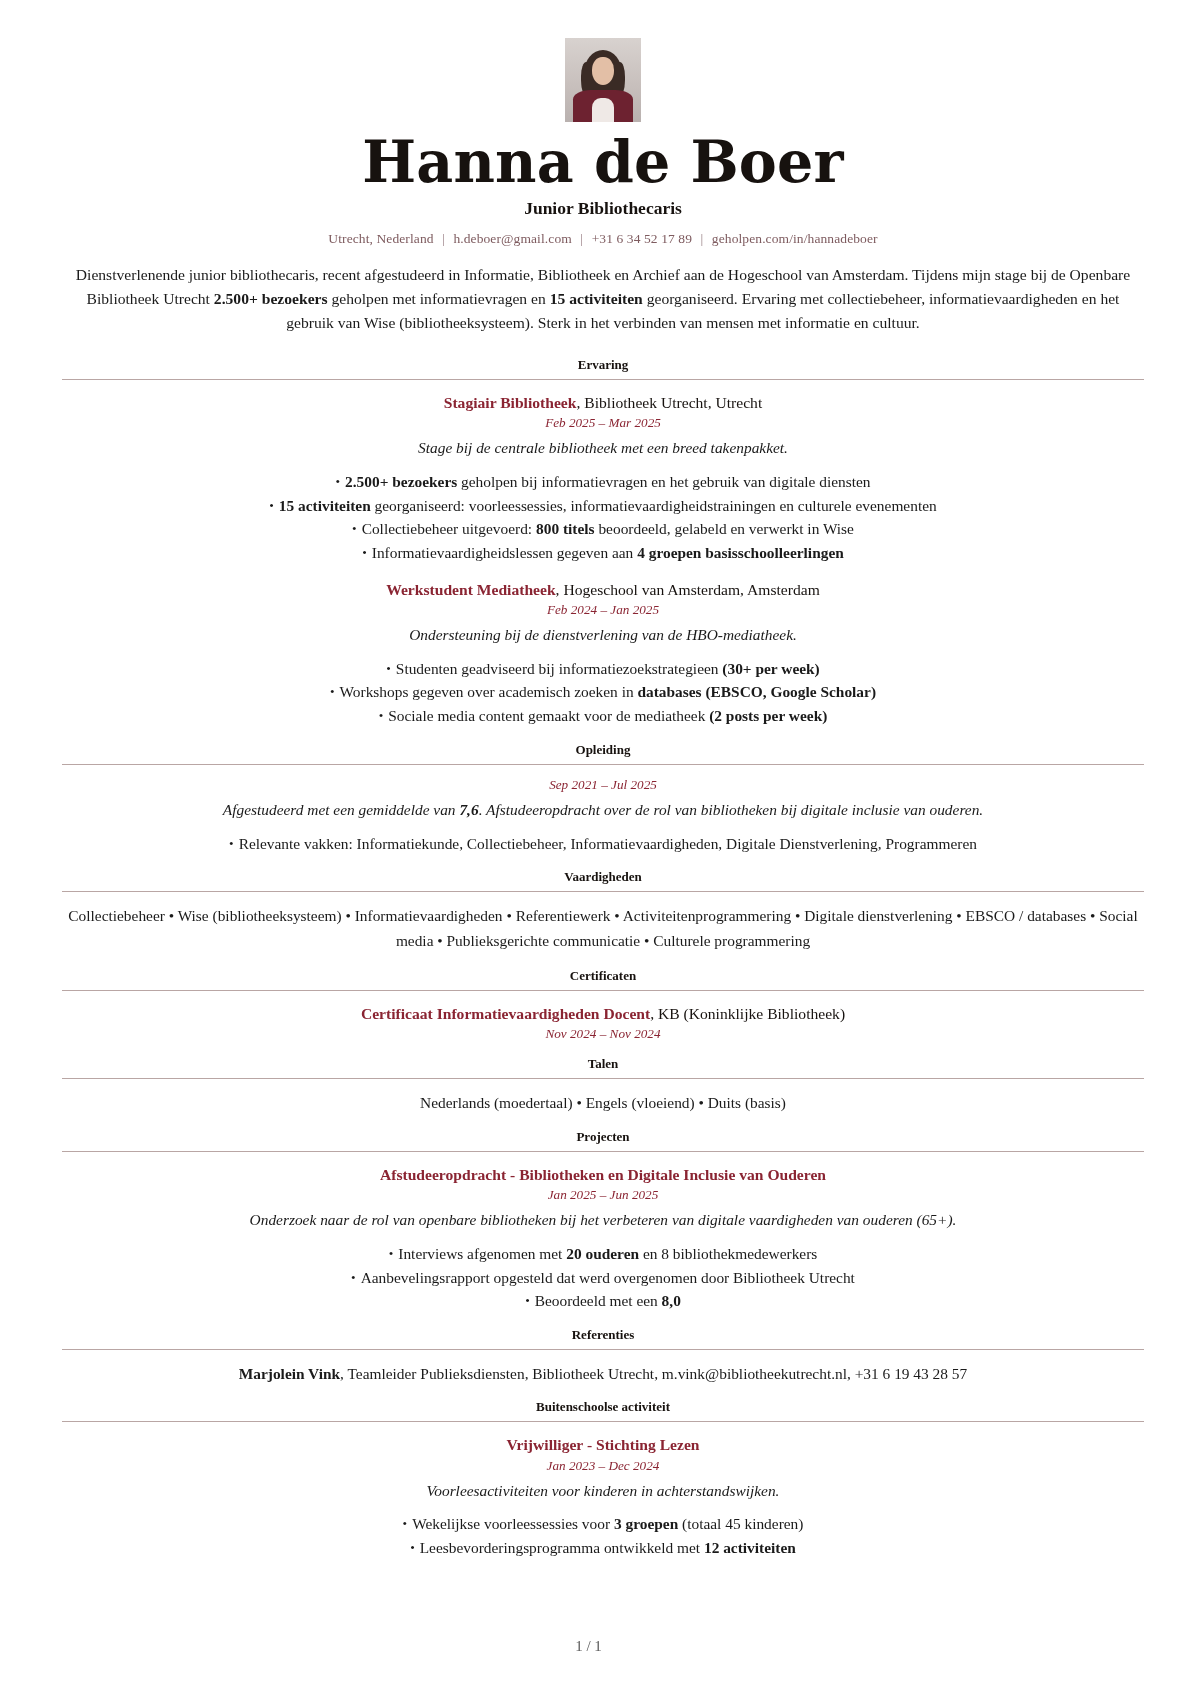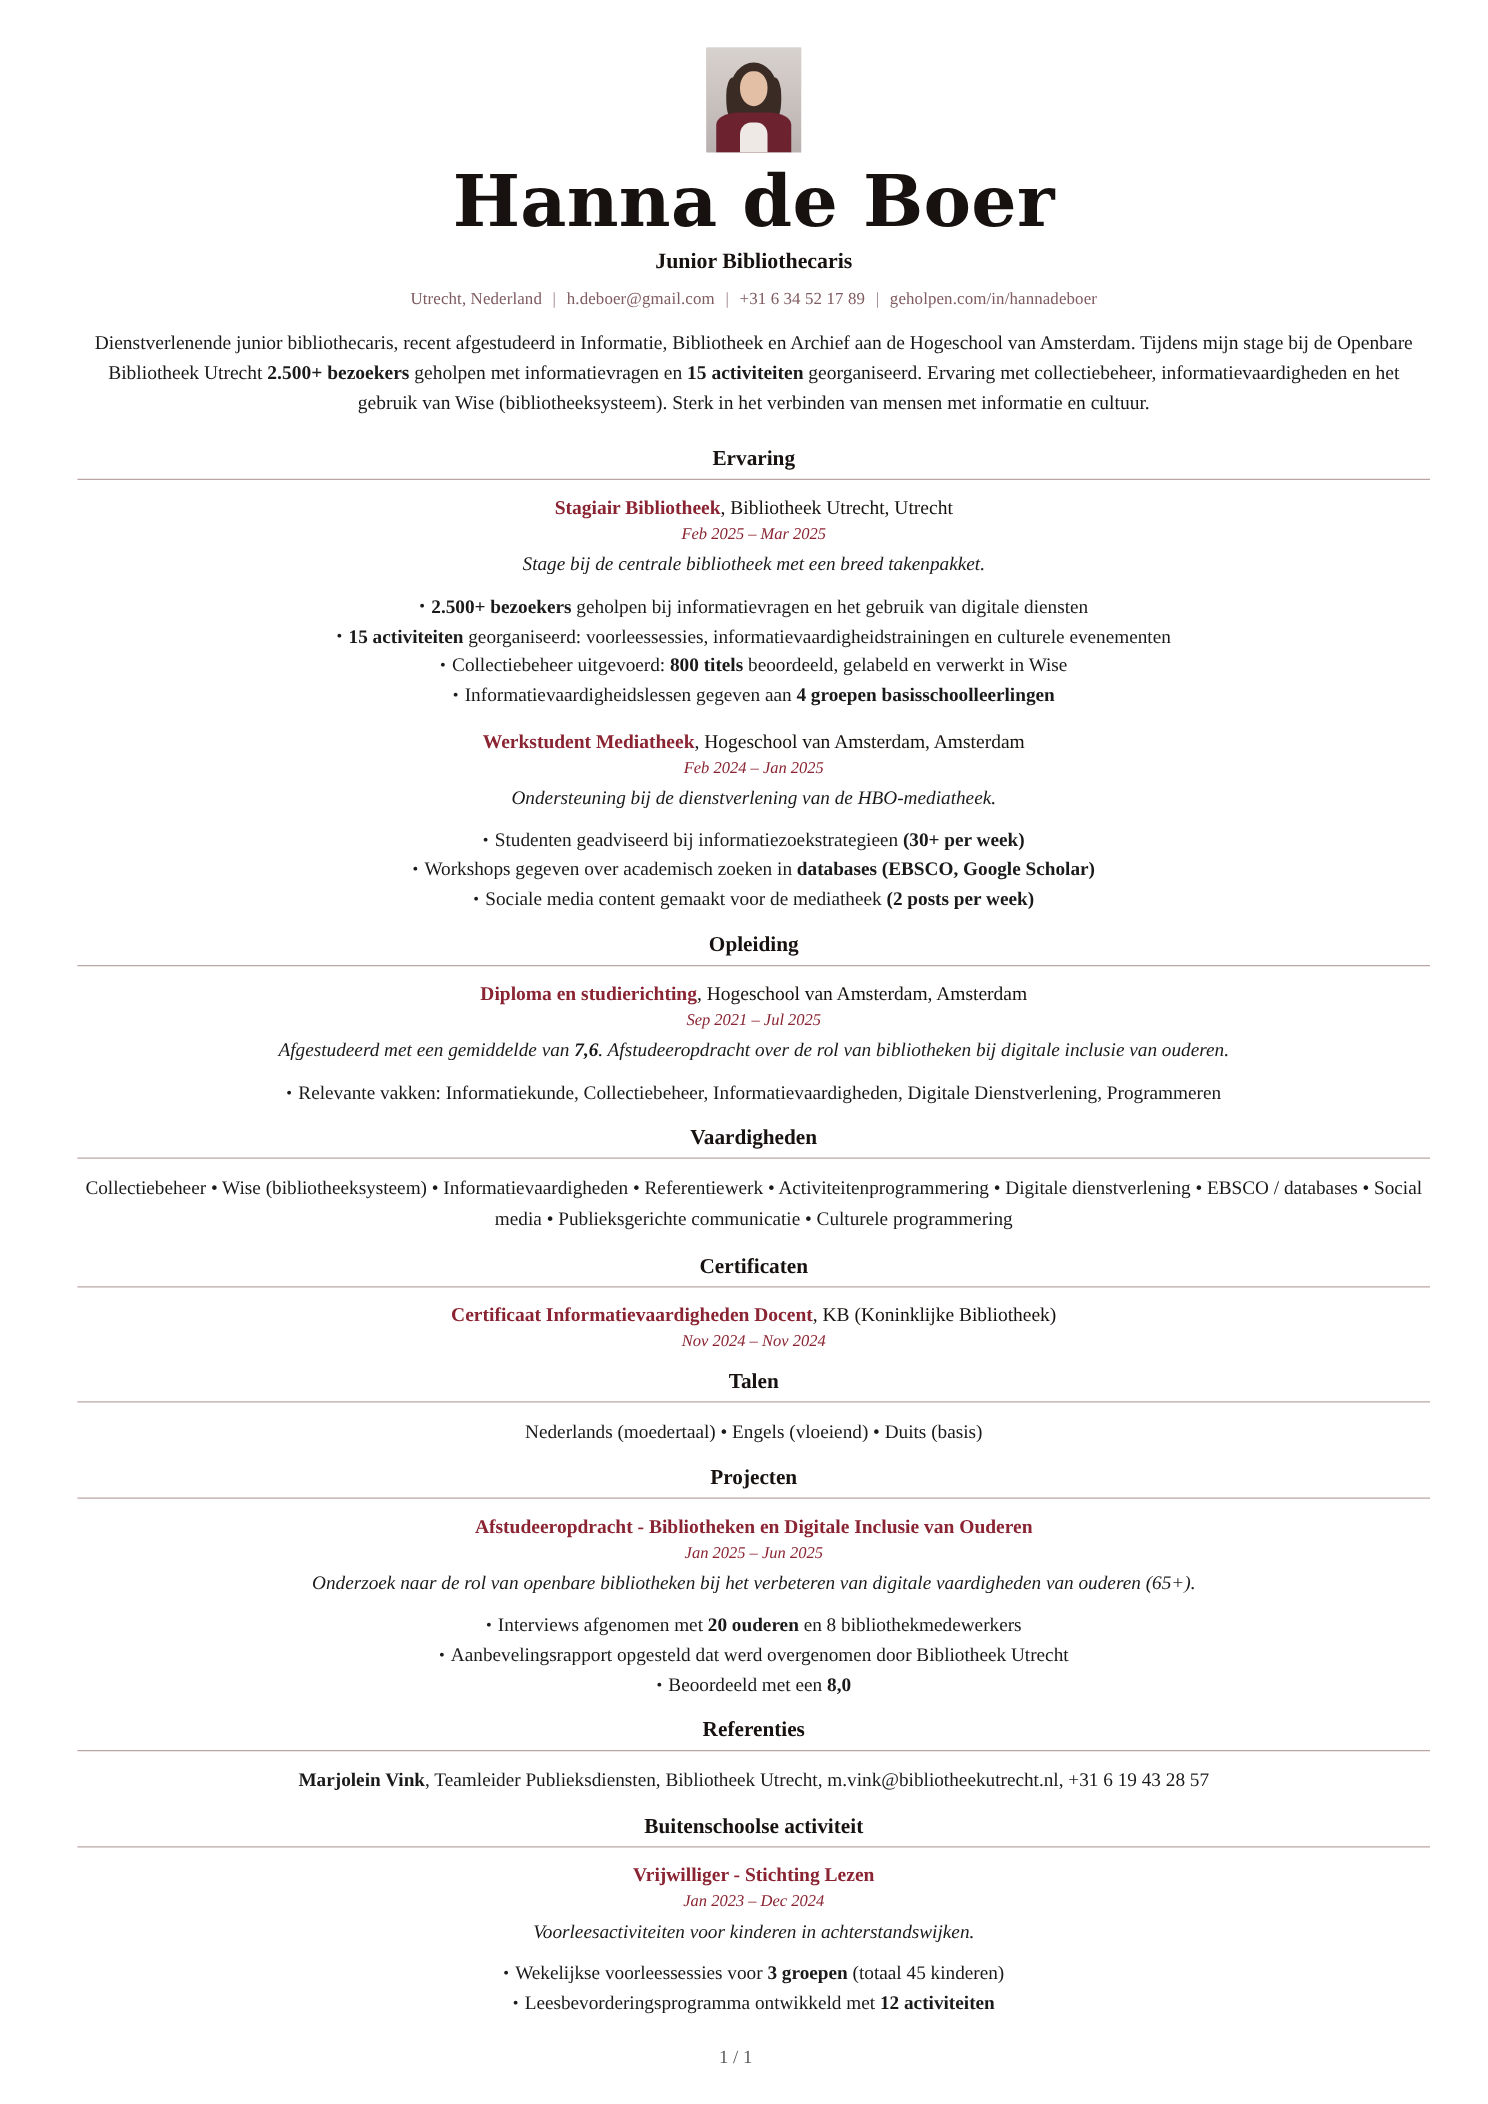--- a/index.html
+++ b/index.html
@@ -136,21 +136,21 @@
     line-height: 1.55;
     margin: 0 0 22px 0;
     color: #1a1a1a;
   }
   .summary b { font-weight: 700; }
 
   
   .section { margin-bottom: 4px; }
   .section-title {
     text-align: center;
-    font-size: 17px;
+    font-size: 13px;
     font-weight: 700;
     color: #17120f;
     margin: 14px 0 6px 0;
   }
   .rule {
     height: 1px;
     background: #b9a6a4;
     margin: 0 0 12px 0;
     width: 100%;
   }
@@ -280,21 +280,20 @@
               <li><span>Studenten geadviseerd bij informatiezoekstrategieen </span><b>(30+ per week)</b></li>
               <li><span>Workshops gegeven over academisch zoeken in </span><b>databases (EBSCO, Google Scholar)</b></li>
               <li><span>Sociale media content gemaakt voor de mediatheek </span><b>(2 posts per week)</b></li>
             </ul>
           </div>
         </div>
         <div class="section">
           <div class="section-title">Opleiding</div>
           <div class="rule"></div>
           <div class="entry">
-            <div class="entry-head"><span class="role">Diploma en studierichting</span><span>, Hogeschool van Amsterdam, Amsterdam</span></div>
             <div class="entry-dates">Sep 2021 – Jul 2025</div>
             <div class="entry-desc"><span>Afgestudeerd met een gemiddelde van </span><b>7,6</b><span>. Afstudeeropdracht over de rol van bibliotheken bij digitale inclusie van ouderen.</span></div>
             <ul class="bullets">
               <li><span>Relevante vakken: Informatiekunde, Collectiebeheer, Informatievaardigheden, Digitale Dienstverlening, Programmeren</span></li>
             </ul>
           </div>
         </div>
         <div class="section">
           <div class="section-title">Vaardigheden</div>
           <div class="rule"></div>

